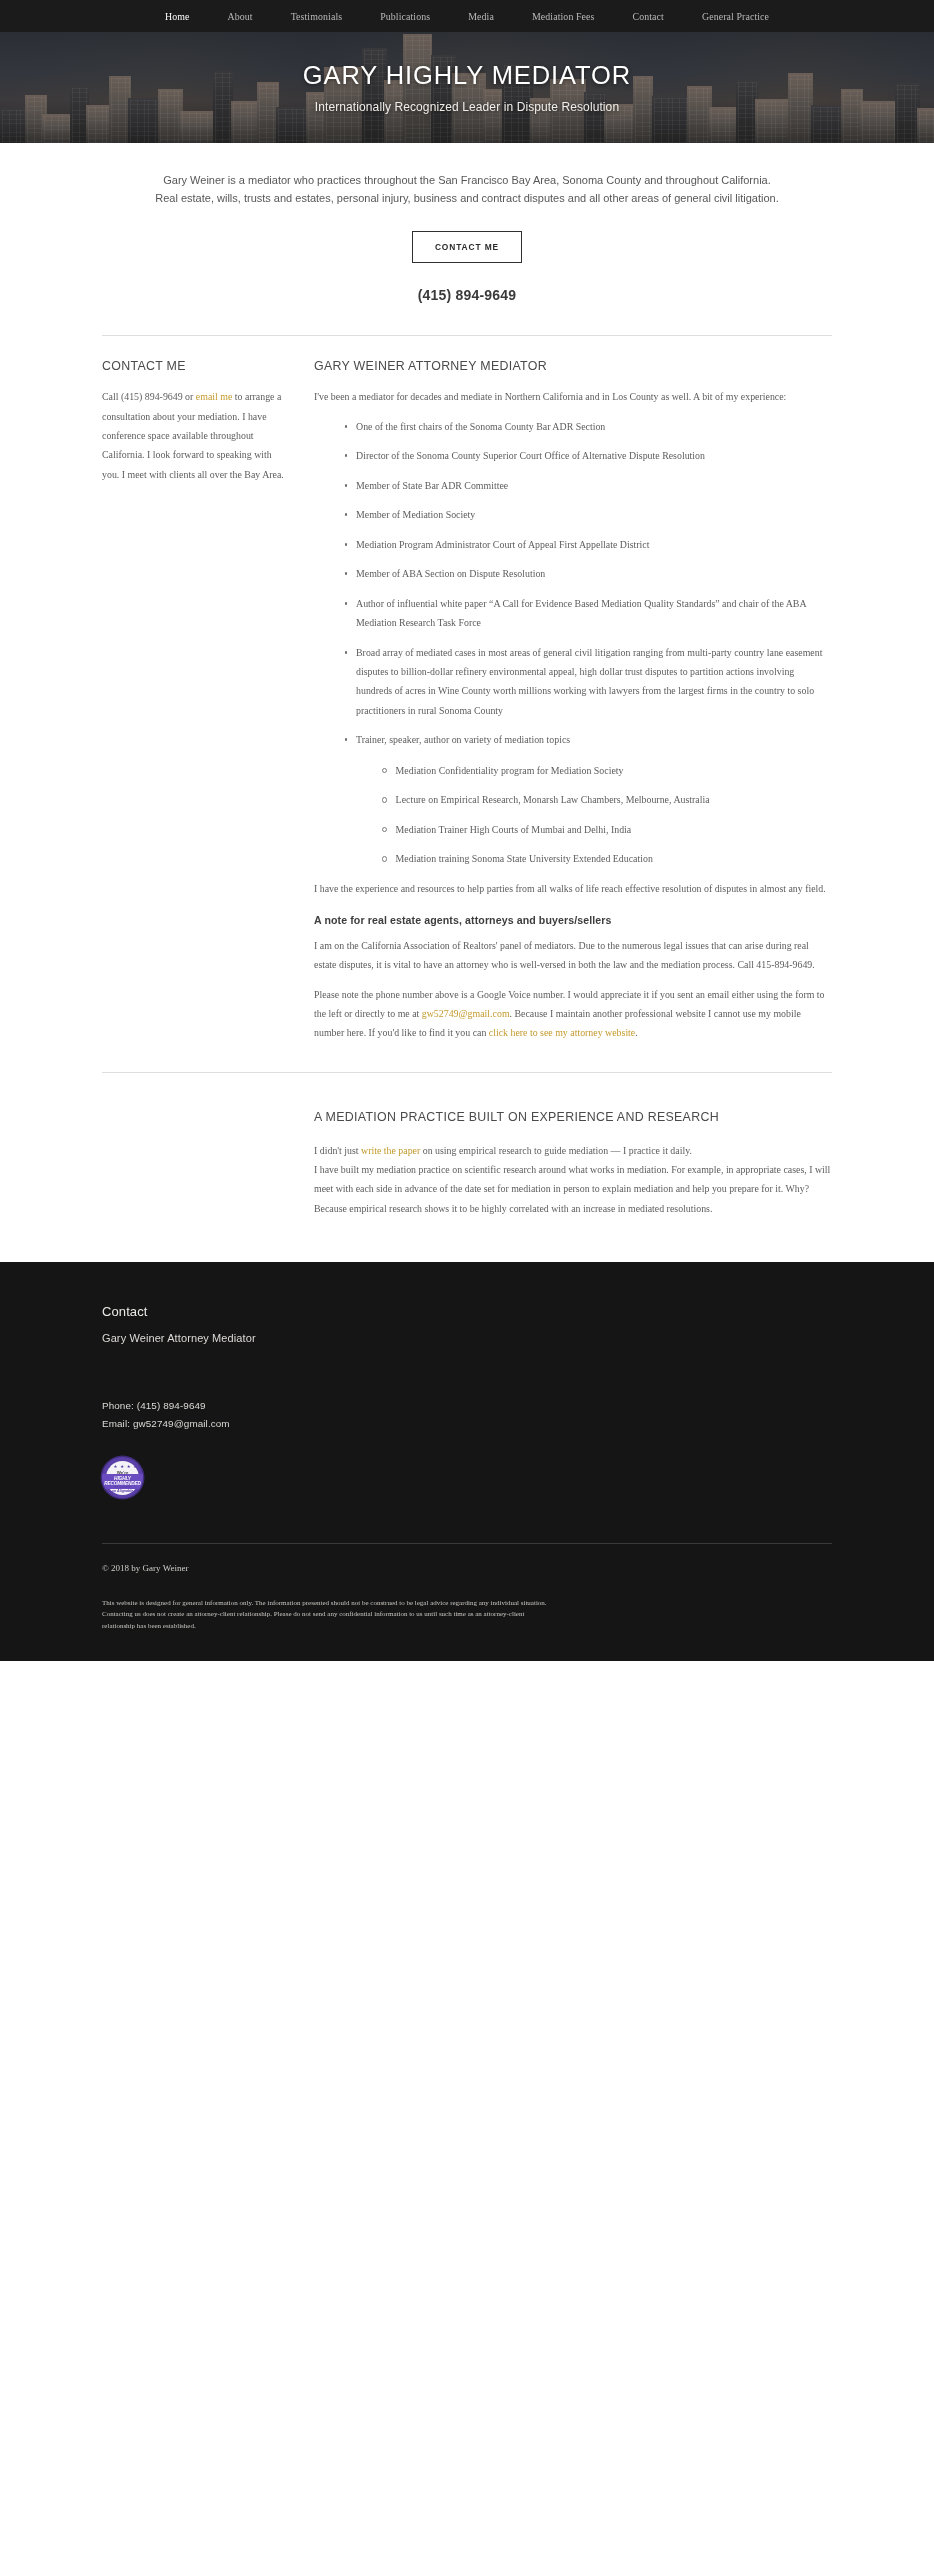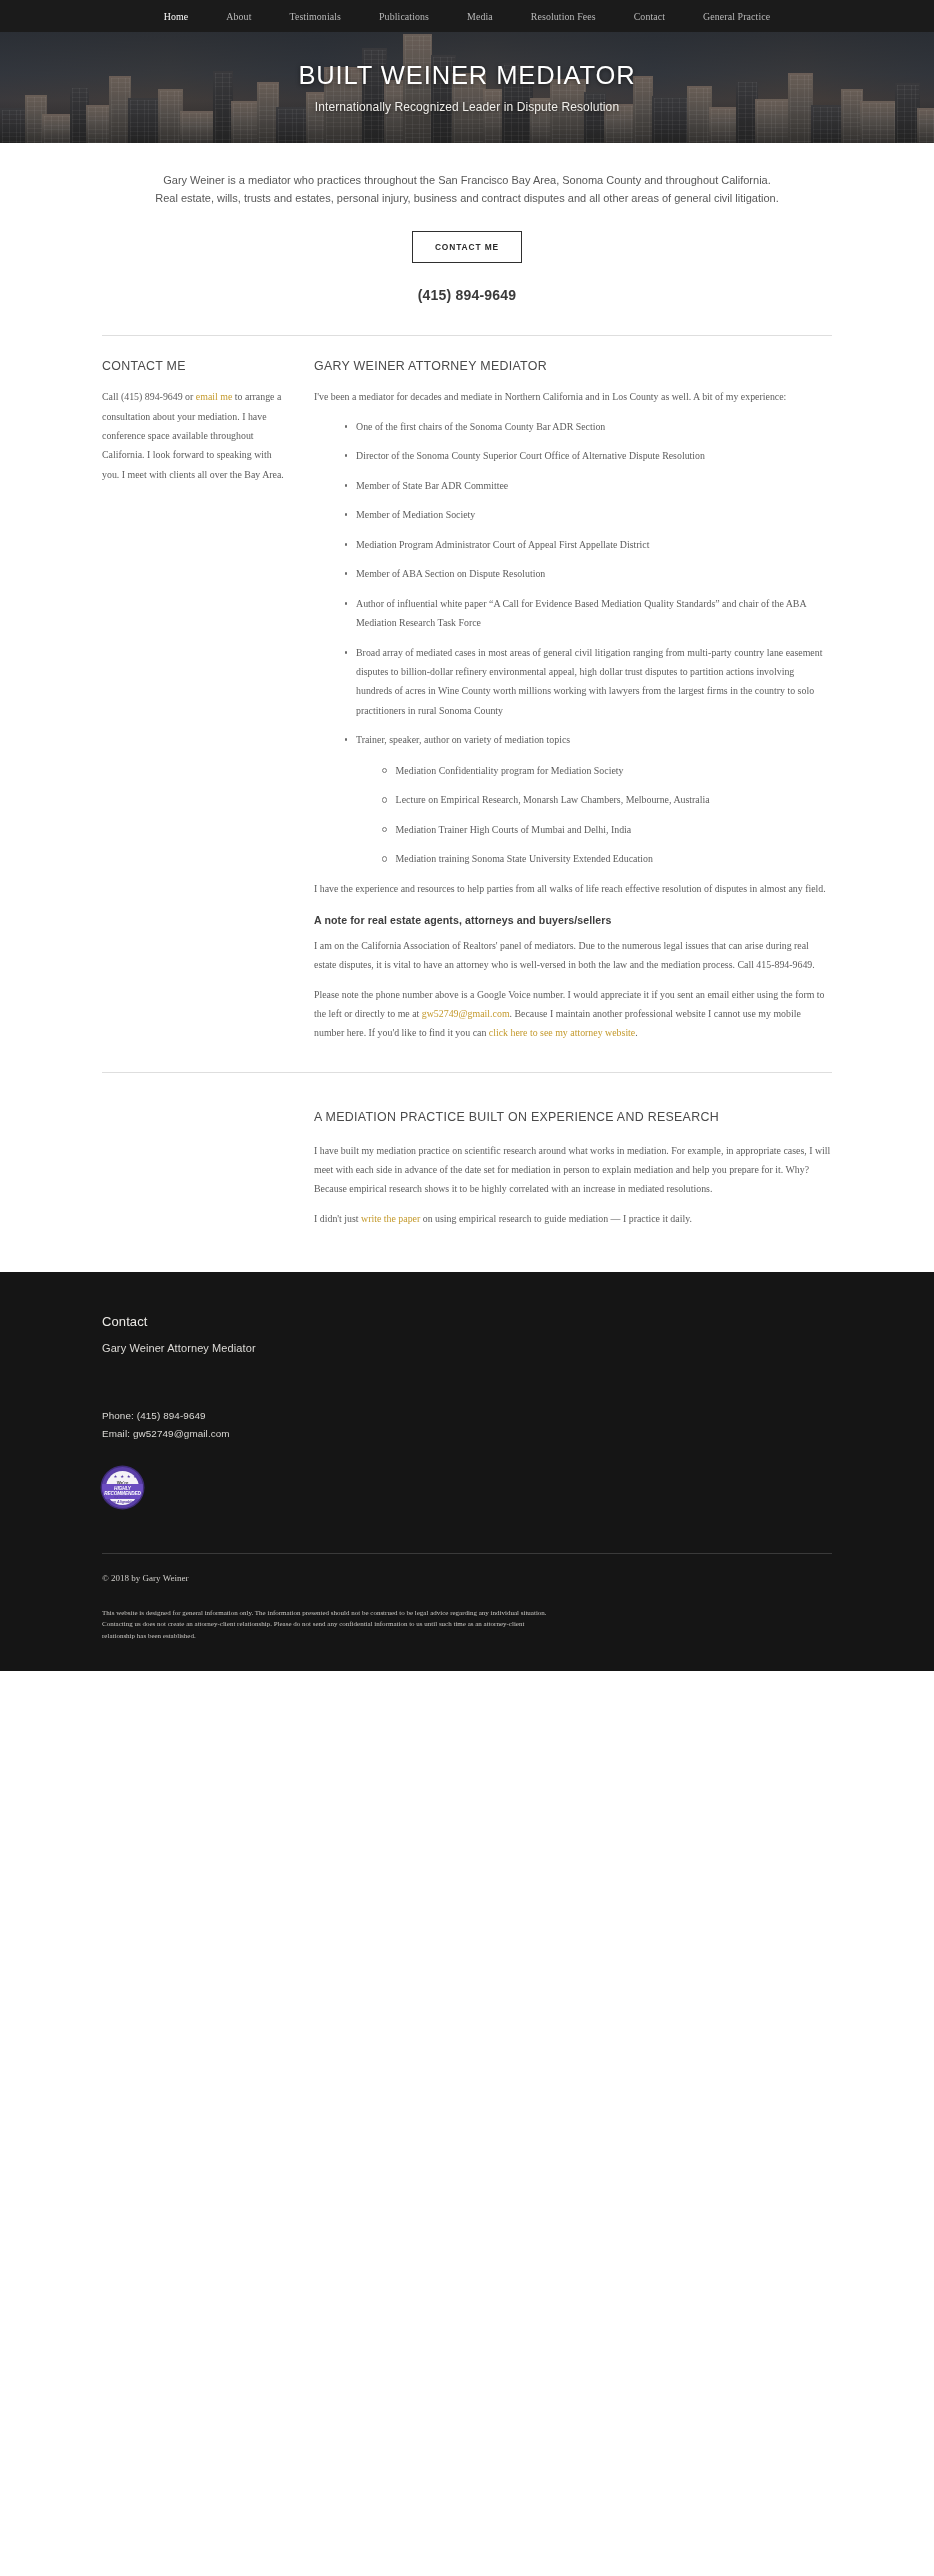--- a/index.html
+++ b/index.html
@@ -333,21 +333,21 @@
 </head>
 <body>
 
 <div class="navbar">
   <nav class="nav-list" id="nav-list">
       <div class="nav-item active">Home</div>
       <div class="nav-item">About</div>
       <div class="nav-item">Testimonials</div>
       <div class="nav-item">Publications</div>
       <div class="nav-item">Media</div>
-      <div class="nav-item">Resolution Fees</div>
+      <div class="nav-item">Mediation Fees</div>
       <div class="nav-item">Contact</div>
       <div class="nav-item">General Practice</div>
     </nav>
 </div>
 
 <header class="hero">
   <div class="hero-bg"></div>
   <div class="sky-row" id="skyline">
       <div class="bld dk" style="left: 0px; width: 38px; height: 35px;"></div>
       <div class="bld" style="left: 25px; width: 22px; height: 48px;"></div>
@@ -382,21 +382,21 @@
       <div class="bld dk" style="left: 736px; width: 22px; height: 63px;"></div>
       <div class="bld" style="left: 755px; width: 35px; height: 44px;"></div>
       <div class="bld" style="left: 788px; width: 25px; height: 70px;"></div>
       <div class="bld dk" style="left: 811px; width: 32px; height: 38px;"></div>
       <div class="bld" style="left: 841px; width: 22px; height: 54px;"></div>
       <div class="bld" style="left: 860px; width: 38px; height: 42px;"></div>
       <div class="bld dk" style="left: 895px; width: 25px; height: 60px;"></div>
       <div class="bld" style="left: 917px; width: 19px; height: 35px;"></div>
     </div>
   <div class="hero-content">
-    <h1 class="hero-title">BUILT WEINER MEDIATOR</h1>
+    <h1 class="hero-title">GARY HIGHLY MEDIATOR</h1>
     <p class="hero-sub">Internationally Recognized Leader in Dispute Resolution</p>
   </div>
 </header>
 
 <section class="intro-wrap">
   <p class="intro-text">Gary Weiner is a mediator who practices throughout the San Francisco Bay Area, Sonoma County and throughout California. Real estate, wills, trusts and estates, personal injury, business and contract disputes and all other areas of general civil litigation.</p>
   <div class="cta-wrap">
     <button class="cta-btn">CONTACT ME</button>
   </div>
   <div class="phone-big">(415) 894-9649</div>
@@ -444,24 +444,24 @@
     </p>
   </div>
 </section>
 
 <div class="rule2"></div>
 
 <section class="research">
   <div class="research-spacer"></div>
   <div class="research-body">
     <h2 class="research-h">A MEDIATION PRACTICE BUILT ON EXPERIENCE AND RESEARCH</h2>
-    <p class="serif">I have built my mediation practice on scientific research around what works in mediation. For example, in appropriate cases, I will meet with each side in advance of the date set for mediation in person to explain mediation and help you prepare for it. Why? Because empirical research shows it to be highly correlated with an increase in mediated resolutions.</p>
     <p class="serif p-block">
       <span>I didn't just </span><a class="link">write the paper</a><span> on using empirical research to guide mediation — I practice it daily.</span>
     </p>
+    <p class="serif">I have built my mediation practice on scientific research around what works in mediation. For example, in appropriate cases, I will meet with each side in advance of the date set for mediation in person to explain mediation and help you prepare for it. Why? Because empirical research shows it to be highly correlated with an increase in mediated resolutions.</p>
   </div>
 </section>
 
 <footer class="footer">
   <div class="footer-inner">
     <h2 class="f-h">Contact</h2>
     <div class="f-name">Gary Weiner Attorney Mediator</div>
 
     <div class="f-contact">
       <div>Phone: (415) 894-9649</div>

